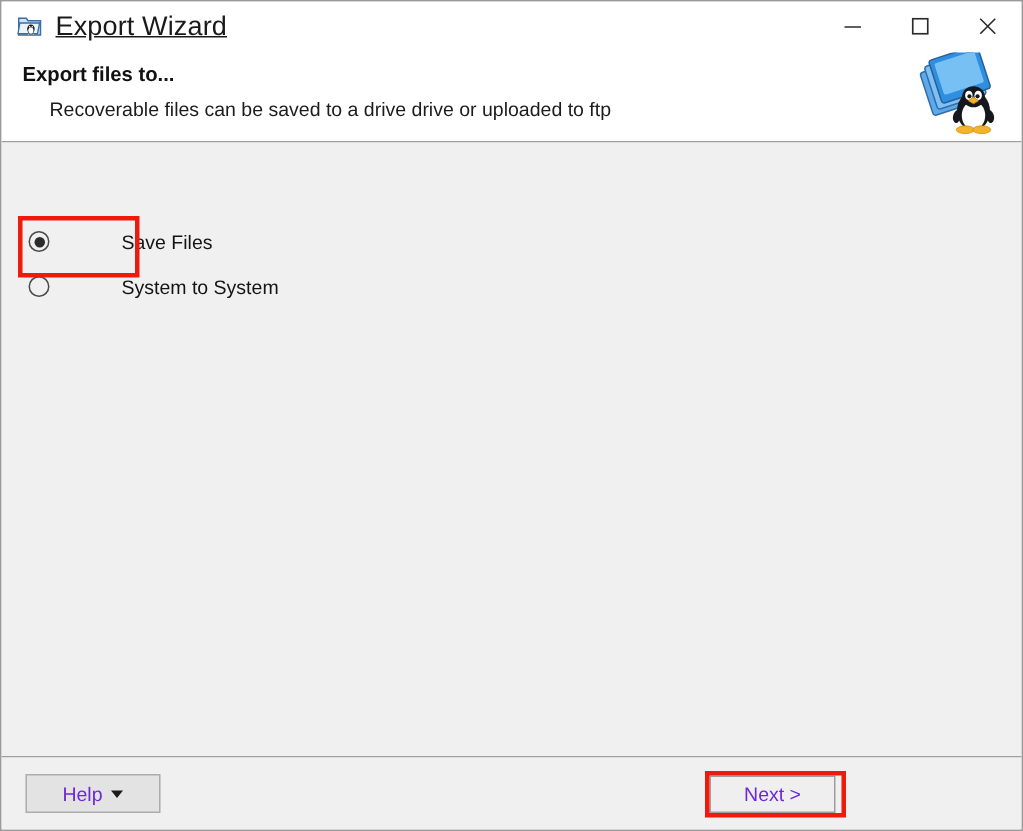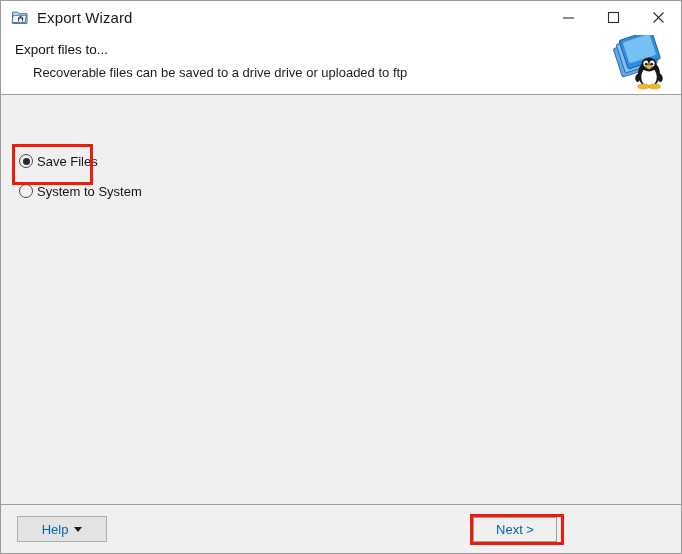--- a/index.html
+++ b/index.html
@@ -34,24 +34,25 @@
   }
   .titlebar-icon {
     width: 18px;
     height: 18px;
     margin-left: 10px;
     position: relative;
     flex: none;
   }
   .titlebar-title {
     margin-left: 8px;
-    font-size: 15px;
+    font-size: 18px;
     color: #1a1a1a;
     letter-spacing: 0.1px;
     white-space: nowrap;
+    text-decoration: underline;
   }
   .winbuttons {
     position: absolute;
     right: 0;
     top: 0;
     height: 32px;
     display: flex;
   }
   .winbtn {
     width: 45px;
@@ -71,21 +72,21 @@
     height: 62px;
     background: #ffffff;
     border-bottom: 1px solid #9e9e9e;
     box-sizing: border-box;
   }
   .header-title {
     position: absolute;
     left: 14px;
     top: 9px;
     font-size: 13.5px;
-    font-weight: normal;
+    font-weight: bold;
     color: #111111;
   }
   .header-sub {
     position: absolute;
     left: 32px;
     top: 32px;
     font-size: 13px;
     color: #1c1c1c;
   }
   .header-logo {
@@ -108,20 +109,21 @@
   .radio-group {
     position: absolute;
     left: 18px;
     top: 51px;
   }
   .radio-row {
     display: flex;
     align-items: center;
     height: 30px;
     margin-bottom: 0px;
+    gap: 44px;
   }
   .radio-row + .radio-row { margin-top: 0px; }
   .radio-mark {
     width: 14px;
     height: 14px;
     border-radius: 50%;
     border: 1px solid #4a4a4a;
     background: #f0f0f0;
     box-sizing: border-box;
     position: relative;
@@ -166,21 +168,21 @@
     position: relative;
     height: 48px;
     background: #f0f0f0;
   }
   .btn {
     position: absolute;
     background: #e3e3e3;
     border: 1px solid #adadad;
     box-sizing: border-box;
     font-size: 13px;
-    color: #0369a1;
+    color: #6d28d9;
     font-family: "Liberation Sans", sans-serif;
     display: flex;
     align-items: center;
     justify-content: center;
     padding: 0;
   }
   #btn-help {
     left: 16px;
     top: 515px;
     width: 90px;

